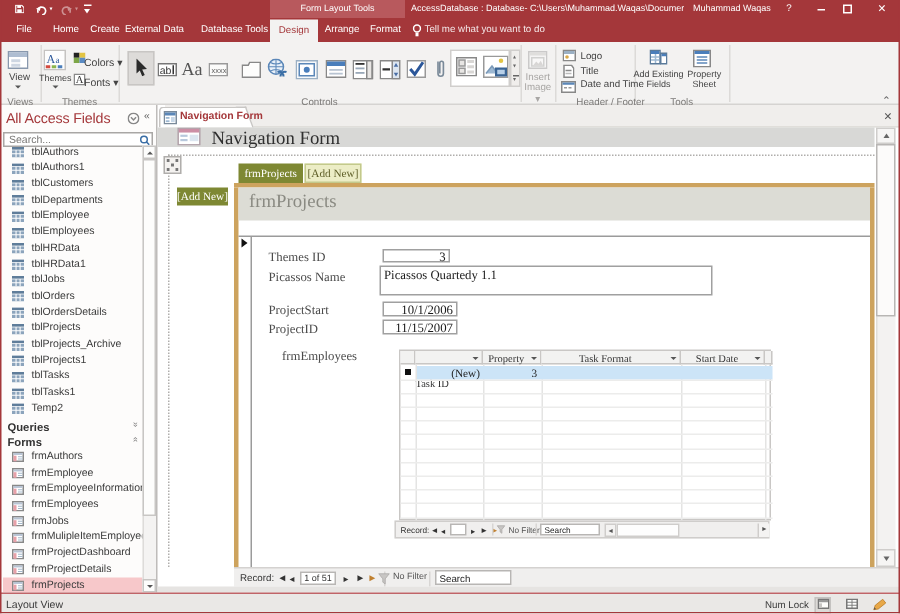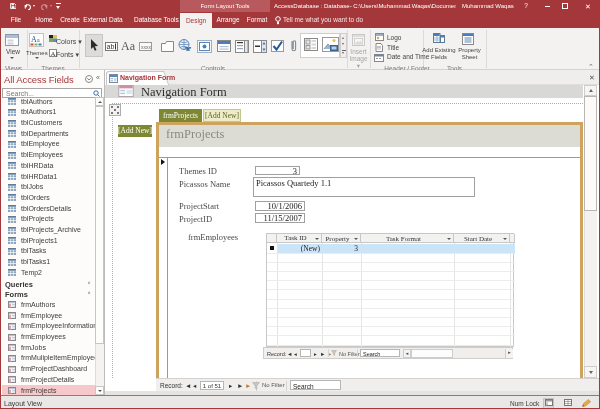--- a/index.html
+++ b/index.html
@@ -597,21 +597,21 @@
     <div class="abs" style="left:23px;top:55.5px;font-size:8.5px;font-family:'Liberation Serif',serif;color:#4a4a4a;white-space:nowrap;">Picassos Name</div>
     <div class="abs" style="left:97px;top:54px;width:222px;height:20px;background:#fff;border:1px solid #a0a0a0;font-size:8.5px;font-family:'Liberation Serif',serif;color:#1a1a1a;padding:0.5px 0 0 2px;line-height:8px;">Picassos Quartedy 1.1</div>
     <div class="abs" style="left:23px;top:78px;font-size:8.5px;font-family:'Liberation Serif',serif;color:#4a4a4a;white-space:nowrap;">ProjectStart</div>
     <div class="abs" style="left:99px;top:77.5px;width:50px;height:10px;background:#fff;border:1px solid #a0a0a0;font-size:8.5px;font-family:'Liberation Serif',serif;color:#1a1a1a;text-align:right;padding-right:2px;line-height:9px;">10/1/2006</div>
     <div class="abs" style="left:23px;top:90.5px;font-size:8.5px;font-family:'Liberation Serif',serif;color:#4a4a4a;white-space:nowrap;">ProjectID</div>
     <div class="abs" style="left:99px;top:90px;width:50px;height:10px;background:#fff;border:1px solid #a0a0a0;font-size:8.5px;font-family:'Liberation Serif',serif;color:#1a1a1a;text-align:right;padding-right:2px;line-height:9px;">11/15/2007</div>
     <div class="abs" style="left:32px;top:109px;font-size:8.5px;font-family:'Liberation Serif',serif;color:#4a4a4a;white-space:nowrap;">frmEmployees</div>
     <div class="abs" style="left:110px;top:110px;width:248px;height:114px;background:#fff;border:1px solid #c9c7c5;font-family:'Liberation Serif',serif;">
     <div class="abs" style="left:0px;top:0;width:10px;height:9px;background:#f2f2f1;border-right:1px solid #c9c7c5;border-bottom:1px solid #c9c7c5;"></div>
     <div class="abs" style="left:10px;top:0;width:45px;height:9px;background:#f2f2f1;border-right:1px solid #c9c7c5;border-bottom:1px solid #c9c7c5;"></div>
-    <div class="abs" style="left:10px;top:0;width:37px;height:9px;font-size:7px;color:#333;text-align:center;white-space:nowrap;">Task ID</div>
+    <div class="abs" style="left:10px;top:18px;width:37px;height:9px;font-size:7px;color:#333;white-space:nowrap;">Task ID</div>
     <div class="abs" style="left:48px;top:3.5px;width:0;height:0;border-left:2px solid transparent;border-right:2px solid transparent;border-top:2.5px solid #555;"></div>
     <div class="abs" style="left:55px;top:0;width:39px;height:9px;background:#f2f2f1;border-right:1px solid #c9c7c5;border-bottom:1px solid #c9c7c5;"></div>
     <div class="abs" style="left:55px;top:0.5px;width:31px;height:9px;font-size:7px;color:#333;text-align:center;white-space:nowrap;">Property</div>
     <div class="abs" style="left:87px;top:3.5px;width:0;height:0;border-left:2px solid transparent;border-right:2px solid transparent;border-top:2.5px solid #555;"></div>
     <div class="abs" style="left:94px;top:0;width:93px;height:9px;background:#f2f2f1;border-right:1px solid #c9c7c5;border-bottom:1px solid #c9c7c5;"></div>
     <div class="abs" style="left:94px;top:0.5px;width:85px;height:9px;font-size:7px;color:#333;text-align:center;white-space:nowrap;">Task Format</div>
     <div class="abs" style="left:180px;top:3.5px;width:0;height:0;border-left:2px solid transparent;border-right:2px solid transparent;border-top:2.5px solid #555;"></div>
     <div class="abs" style="left:187px;top:0;width:56px;height:9px;background:#f2f2f1;border-right:1px solid #c9c7c5;border-bottom:1px solid #c9c7c5;"></div>
     <div class="abs" style="left:187px;top:0.5px;width:48px;height:9px;font-size:7px;color:#333;text-align:center;white-space:nowrap;">Start Date</div>
     <div class="abs" style="left:236px;top:3.5px;width:0;height:0;border-left:2px solid transparent;border-right:2px solid transparent;border-top:2.5px solid #555;"></div>

